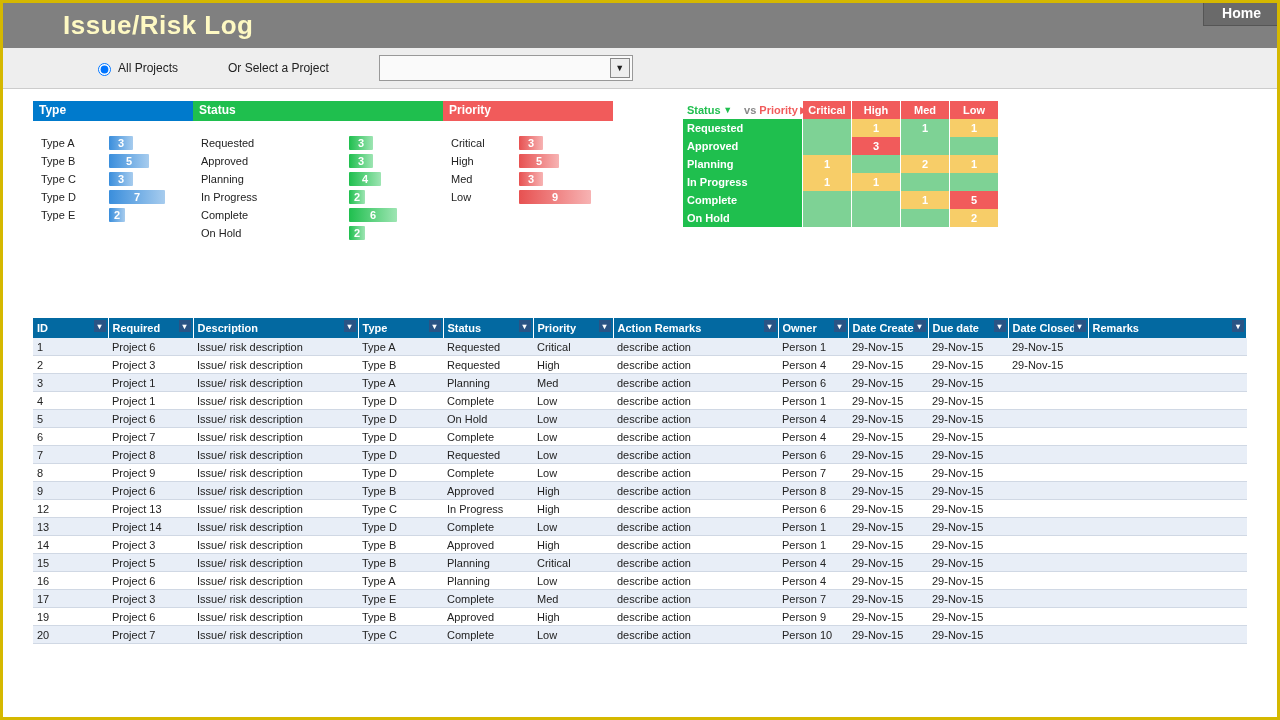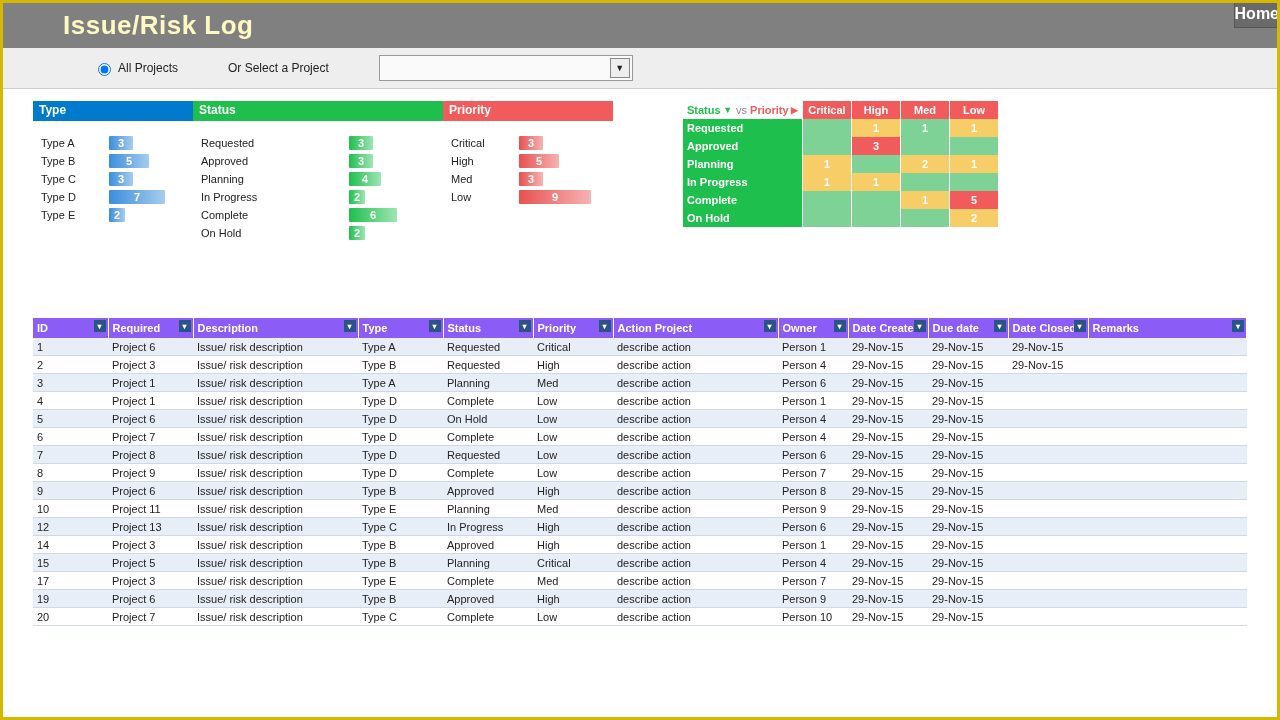--- a/index.html
+++ b/index.html
@@ -27,22 +27,22 @@
     font-weight: bold;
     font-size: 26px;
     letter-spacing: .5px;
   }
   .home-btn {
     position: absolute;
     top: -3px; right: -3px;
     background: #6a6a6a;
     color: #fff;
     border: 1px solid #555;
-    padding: 4px 0;
-    font-size: 16px;
+    padding: 4px 18px;
+    font-size: 14px;
     font-weight: bold;
     cursor: pointer;
   }
   .filter-bar {
     background: #eee;
     padding: 10px 90px;
     display: flex;
     align-items: center;
     gap: 50px;
     border-bottom: 1px solid #ccc;
@@ -130,21 +130,21 @@
     font-weight: bold; font-size: 11px;
     display: flex; align-items: center;
     padding-left: 4px;
     background: #1fbf4e;
   }
   .mhead .mlabel { background: transparent; color: #1fbf4e; }
   .mhead .mcell  { background: #f15b5b; }
   .c-green  { background: #7ed295; }
   .c-yellow { background: #f7cd68; }
   .c-red    { background: #f15b5b; }
-  .vs-label { color: #888; font-weight: normal; margin-left: 4px;}
+  .vs-label { color: #888; font-weight: bold; margin-left: 12px;}
   .prio-label { color: #f15b5b; font-weight: bold; }
   .triangle { font-size: 9px; }
   .table-wrap {
     margin: 75px 30px 0 30px;
     border-collapse: collapse;
     width: 1214px;
   }
   table { border-collapse: collapse; width: 100%; table-layout: fixed; }
   th {
     background: #4f81bd;
@@ -153,21 +153,21 @@
     font-size: 11px;
     font-weight: bold;
     text-align: left;
     padding: 2px 4px;
     height: 16px;
     border-right: 1px solid #fff0;
     position: relative;
   }
   th { background:#4f81bd; }
   th { background:#3e72aa; }
-  th { background:#8b5cf6; }
+  th { background:#0369a1; }
   th .dd {
     position: absolute; right: 2px; top: 2px;
     width: 12px; height: 12px;
     background: #2a5485;
     color: #fff;
     font-size: 8px;
     display: flex; align-items: center; justify-content: center;
     cursor: pointer;
   }
   td {
@@ -404,21 +404,21 @@
         <col class="c-rem">
     </colgroup>
     <thead>
         <tr id="thead-row">
           <th><span>ID</span><span class="dd">▾</span></th>
           <th><span>Required</span><span class="dd">▾</span></th>
           <th><span>Description</span><span class="dd">▾</span></th>
           <th><span>Type</span><span class="dd">▾</span></th>
           <th><span>Status</span><span class="dd">▾</span></th>
           <th><span>Priority</span><span class="dd">▾</span></th>
-          <th><span>Action Project</span><span class="dd">▾</span></th>
+          <th><span>Action Remarks</span><span class="dd">▾</span></th>
           <th><span>Owner</span><span class="dd">▾</span></th>
           <th><span>Date Created</span><span class="dd">▾</span></th>
           <th><span>Due date</span><span class="dd">▾</span></th>
           <th><span>Date Closed</span><span class="dd">▾</span></th>
           <th><span>Remarks</span><span class="dd">▾</span></th>
         </tr>
       </thead>
     <tbody id="tbody">
         <tr>
           <td>1</td>
@@ -540,48 +540,48 @@
           <td>Approved</td>
           <td>High</td>
           <td>describe action</td>
           <td>Person 8</td>
           <td>29-Nov-15</td>
           <td>29-Nov-15</td>
           <td></td>
           <td></td>
         </tr>
         <tr>
-          <td>10</td>
-          <td>Project 11</td>
-          <td>Issue/ risk description</td>
-          <td>Type E</td>
-          <td>Planning</td>
-          <td>Med</td>
-          <td>describe action</td>
-          <td>Person 9</td>
-          <td>29-Nov-15</td>
-          <td>29-Nov-15</td>
-          <td></td>
-          <td></td>
-        </tr>
-        <tr>
           <td>12</td>
           <td>Project 13</td>
           <td>Issue/ risk description</td>
           <td>Type C</td>
           <td>In Progress</td>
           <td>High</td>
           <td>describe action</td>
           <td>Person 6</td>
           <td>29-Nov-15</td>
           <td>29-Nov-15</td>
           <td></td>
           <td></td>
         </tr>
         <tr>
+          <td>13</td>
+          <td>Project 14</td>
+          <td>Issue/ risk description</td>
+          <td>Type D</td>
+          <td>Complete</td>
+          <td>Low</td>
+          <td>describe action</td>
+          <td>Person 1</td>
+          <td>29-Nov-15</td>
+          <td>29-Nov-15</td>
+          <td></td>
+          <td></td>
+        </tr>
+        <tr>
           <td>14</td>
           <td>Project 3</td>
           <td>Issue/ risk description</td>
           <td>Type B</td>
           <td>Approved</td>
           <td>High</td>
           <td>describe action</td>
           <td>Person 1</td>
           <td>29-Nov-15</td>
           <td>29-Nov-15</td>
@@ -596,20 +596,34 @@
           <td>Planning</td>
           <td>Critical</td>
           <td>describe action</td>
           <td>Person 4</td>
           <td>29-Nov-15</td>
           <td>29-Nov-15</td>
           <td></td>
           <td></td>
         </tr>
         <tr>
+          <td>16</td>
+          <td>Project 6</td>
+          <td>Issue/ risk description</td>
+          <td>Type A</td>
+          <td>Planning</td>
+          <td>Low</td>
+          <td>describe action</td>
+          <td>Person 4</td>
+          <td>29-Nov-15</td>
+          <td>29-Nov-15</td>
+          <td></td>
+          <td></td>
+        </tr>
+        <tr>
           <td>17</td>
           <td>Project 3</td>
           <td>Issue/ risk description</td>
           <td>Type E</td>
           <td>Complete</td>
           <td>Med</td>
           <td>describe action</td>
           <td>Person 7</td>
           <td>29-Nov-15</td>
           <td>29-Nov-15</td>

